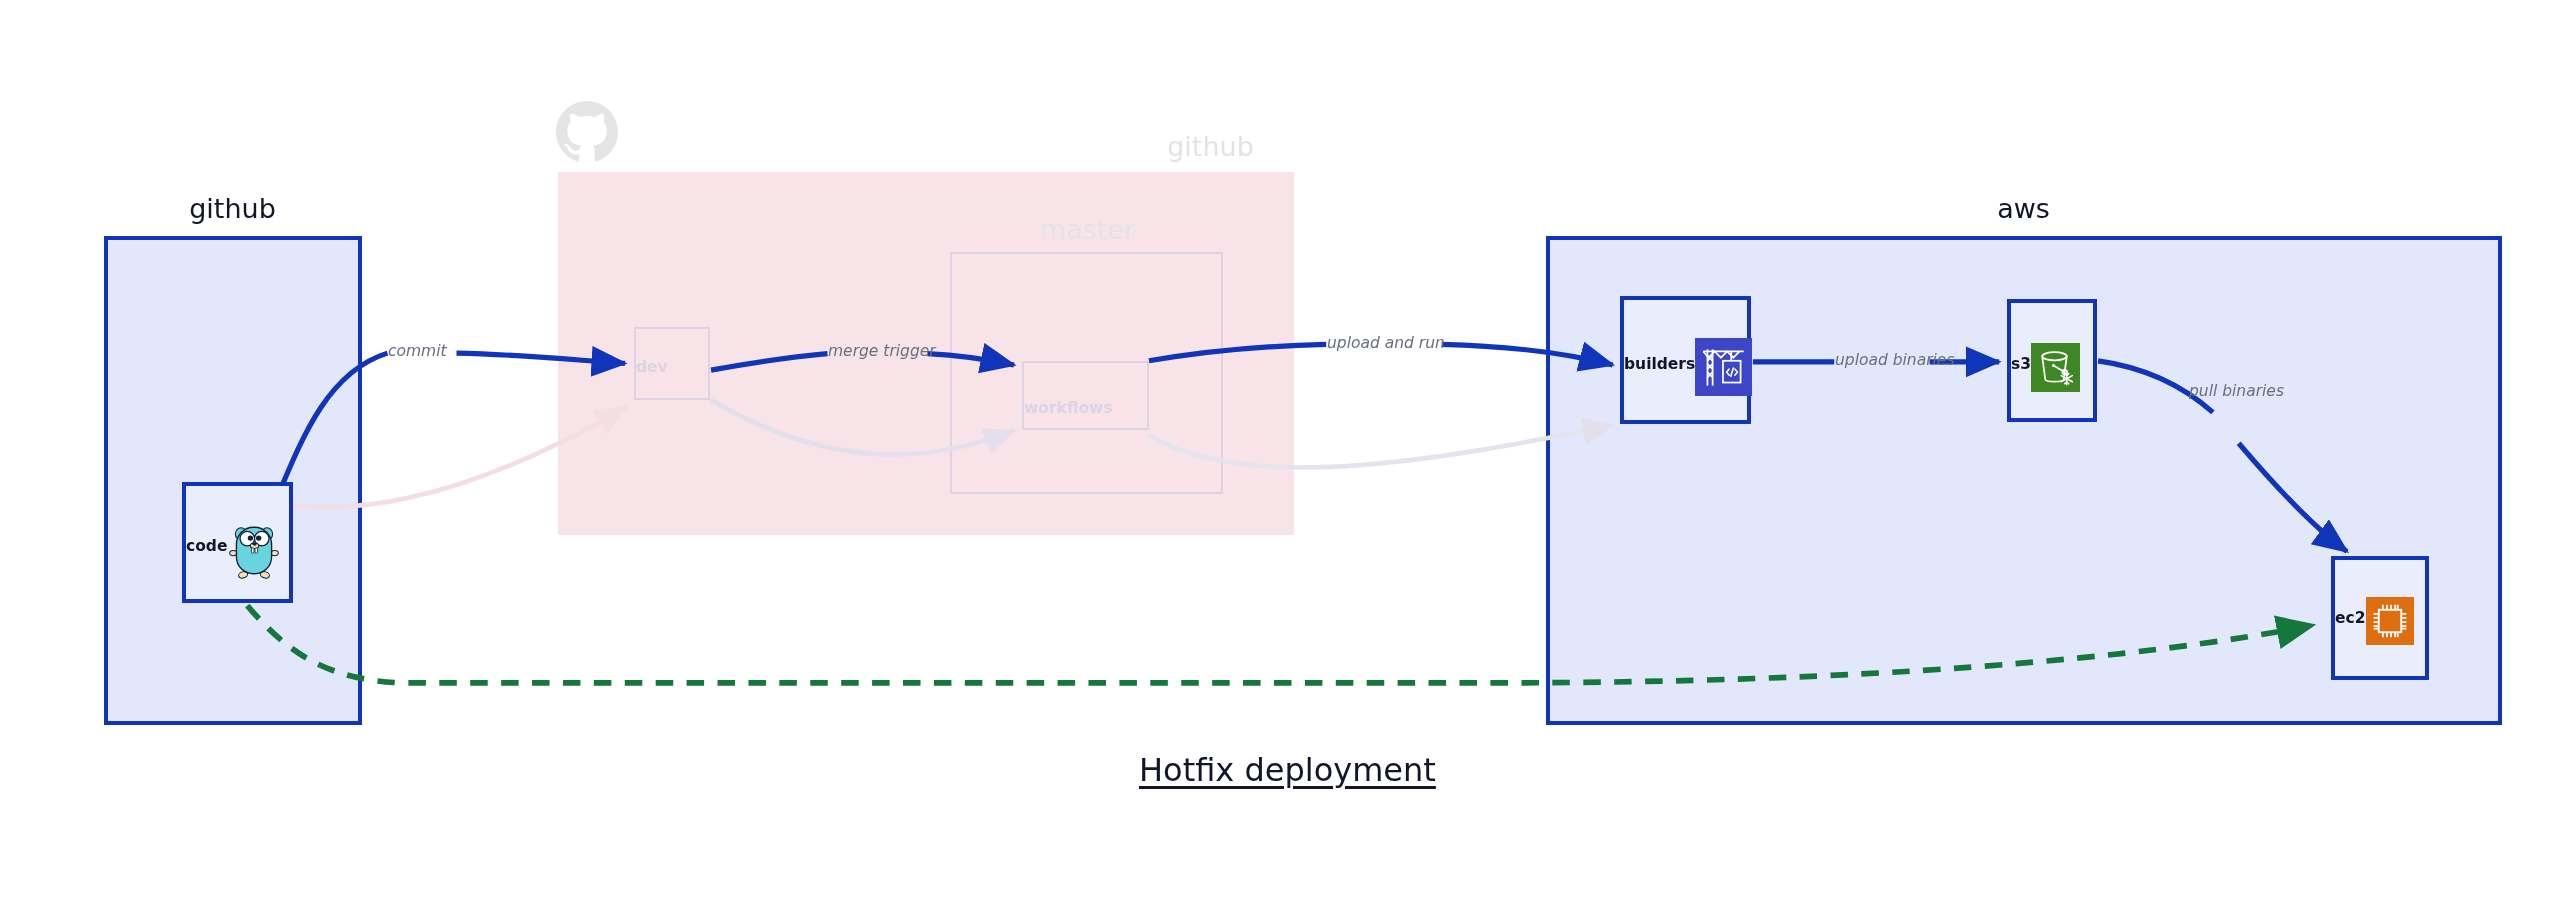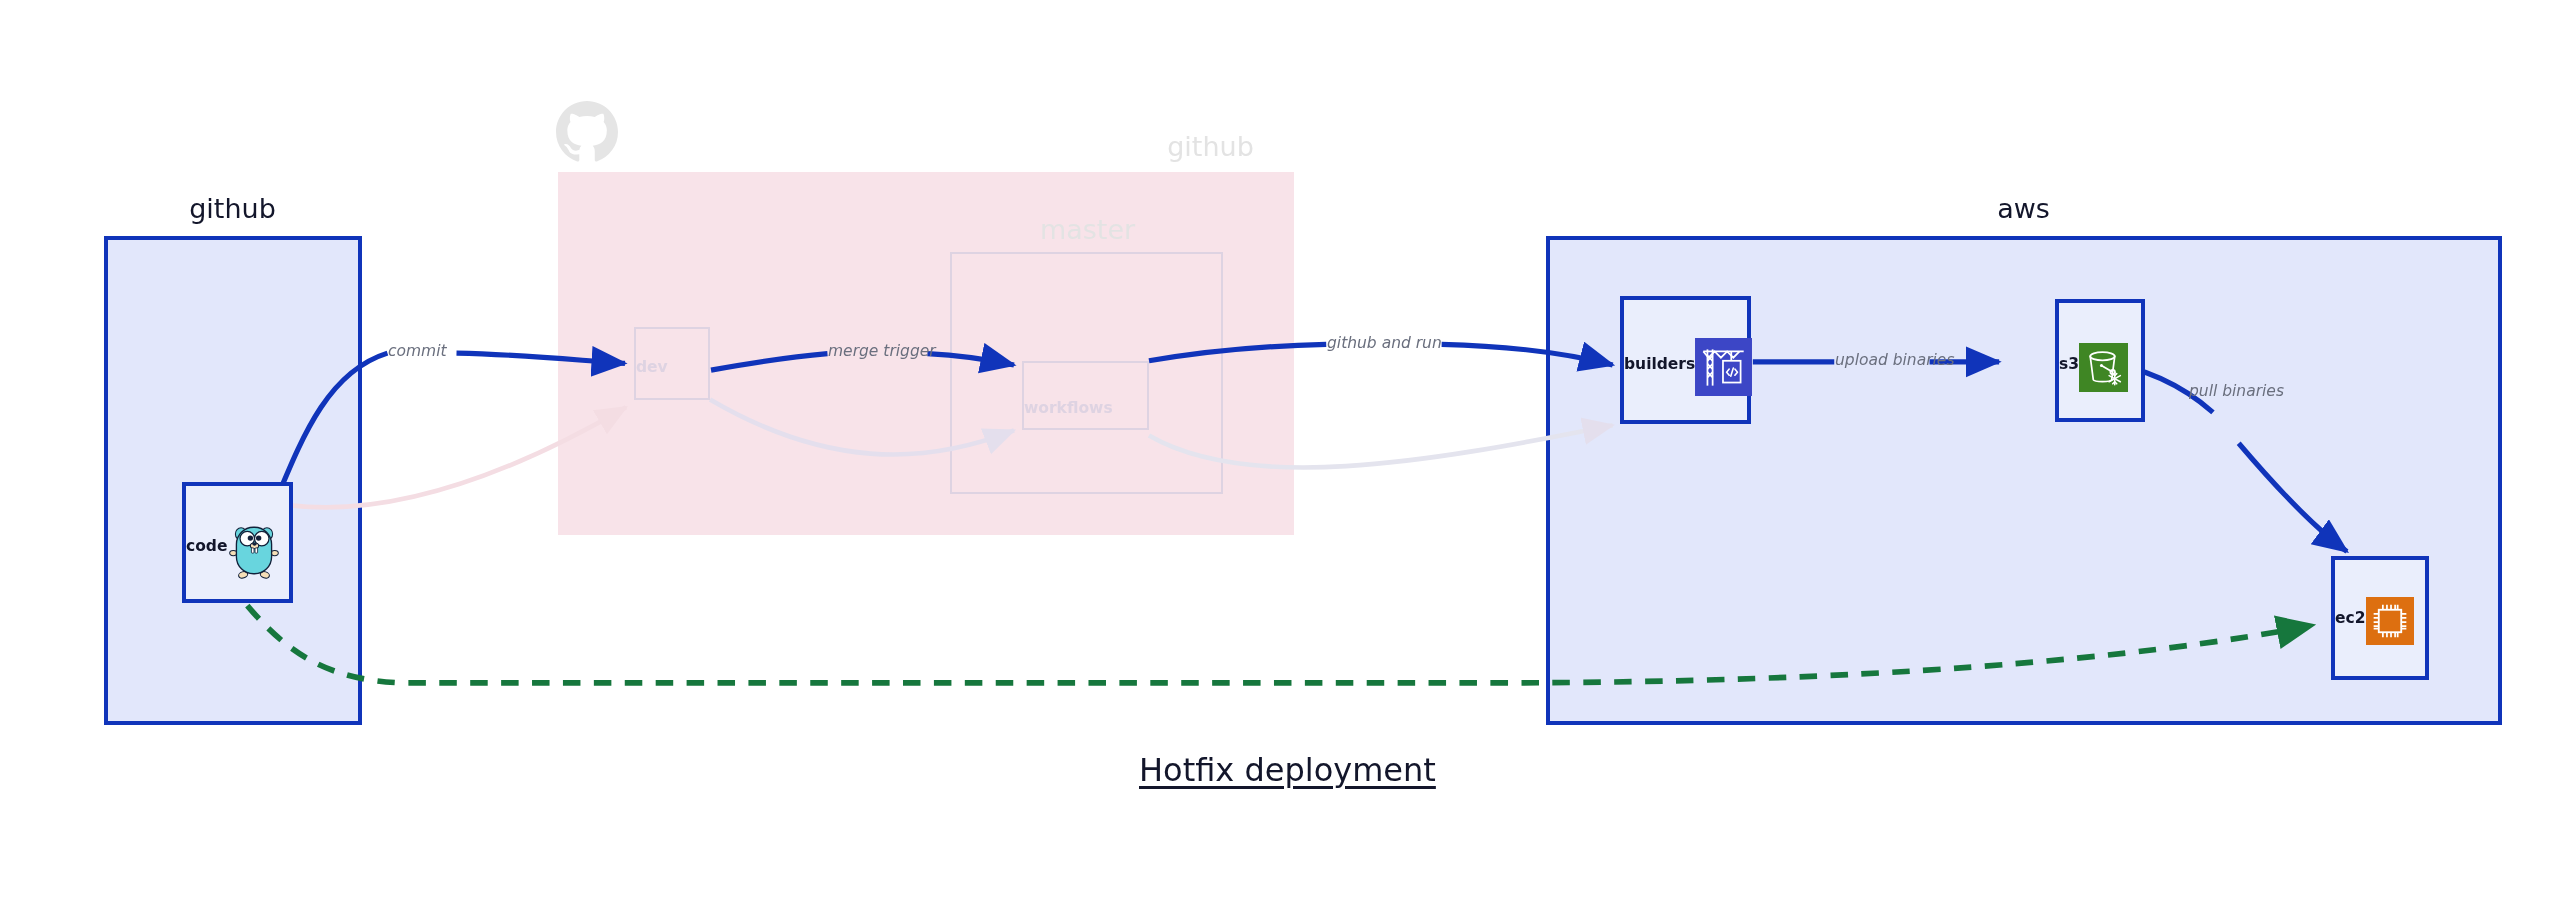--- a/index.html
+++ b/index.html
@@ -182,21 +182,21 @@
 
     <path d="M 4072 700 C 4180 715 4250 760 4295 800" fill="none" stroke="#1034ba" stroke-width="10"></path>
     <path d="M 4345 860 C 4430 960 4500 1030 4555 1070" fill="none" stroke="#1034ba" stroke-width="10" marker-end="url(#arrow-blue)"></path>
 
     <path d="M 480 1175 C 560 1270 640 1320 780 1325
              L 2900 1325 C 3600 1325 4150 1280 4490 1213" fill="none" stroke="#16773d" stroke-width="11" stroke-dasharray="34 26" stroke-linecap="butt" marker-end="url(#arrow-green)"></path>
   </svg>
 
   <div class="edge-label" style="left:388px; top:344px;">commit</div>
   <div class="edge-label" style="left:828px; top:344px;">merge trigger</div>
-  <div class="edge-label" style="left:1327px; top:336px;">github and run</div>
+  <div class="edge-label" style="left:1327px; top:336px;">upload and run</div>
   <div class="edge-label" style="left:1835px; top:353px;">upload binaries</div>
   <div class="edge-label" style="left:2189px; top:384px;text-align:center;">pull binaries</div>
 
   <div class="node solid" style="left:182px; top:482px; width:111px; height:121px; padding-top:9.3px;">
     <div class="node-title">code</div>
     <div class="node-icon" style="margin-top:7.2px;">
       <svg width="54" height="60" viewBox="0 0 104 116" aria-hidden="true">
 
         <ellipse cx="27" cy="27" rx="11" ry="12" fill="#68d5de" stroke="#12213a" stroke-width="2"></ellipse>
         <ellipse cx="77" cy="27" rx="11" ry="12" fill="#68d5de" stroke="#12213a" stroke-width="2"></ellipse>
@@ -253,21 +253,21 @@
 
         <g fill="none" stroke="#ffffff" stroke-width="3" stroke-linecap="round" stroke-linejoin="round">
           <path d="M66 60 L61 66 L66 72"></path>
           <path d="M77 60 L82 66 L77 72"></path>
           <path d="M74 58 L69 74"></path>
         </g>
       </svg>
     </div>
   </div>
 
-  <div class="node solid" style="left:2007px; top:299px; width:90px; height:123px; padding-top:8.2px;margin-left:48px;">
+  <div class="node solid" style="left:2007px; top:299px; width:90px; height:123px; padding-top:8.2px;">
     <div class="node-title">s3</div>
     <div class="node-icon" style="margin-top:7.2px;">
       <svg width="49" height="49" viewBox="0 0 96 96" aria-hidden="true">
         <rect x="0" y="0" width="96" height="96" fill="#3f8624"></rect>
         <g fill="none" stroke="#ffffff" stroke-width="3.4" stroke-linecap="round" stroke-linejoin="round">
           <ellipse cx="46" cy="26" rx="24" ry="8"></ellipse>
           <path d="M22 26 L28 72 C30 77 62 77 64 72 L70 26"></path>
           <path d="M44 44 L64 56"></path>
           <circle cx="44" cy="44" r="3" fill="#ffffff" stroke="none"></circle>
           <circle cx="66" cy="57" r="4.5"></circle>

